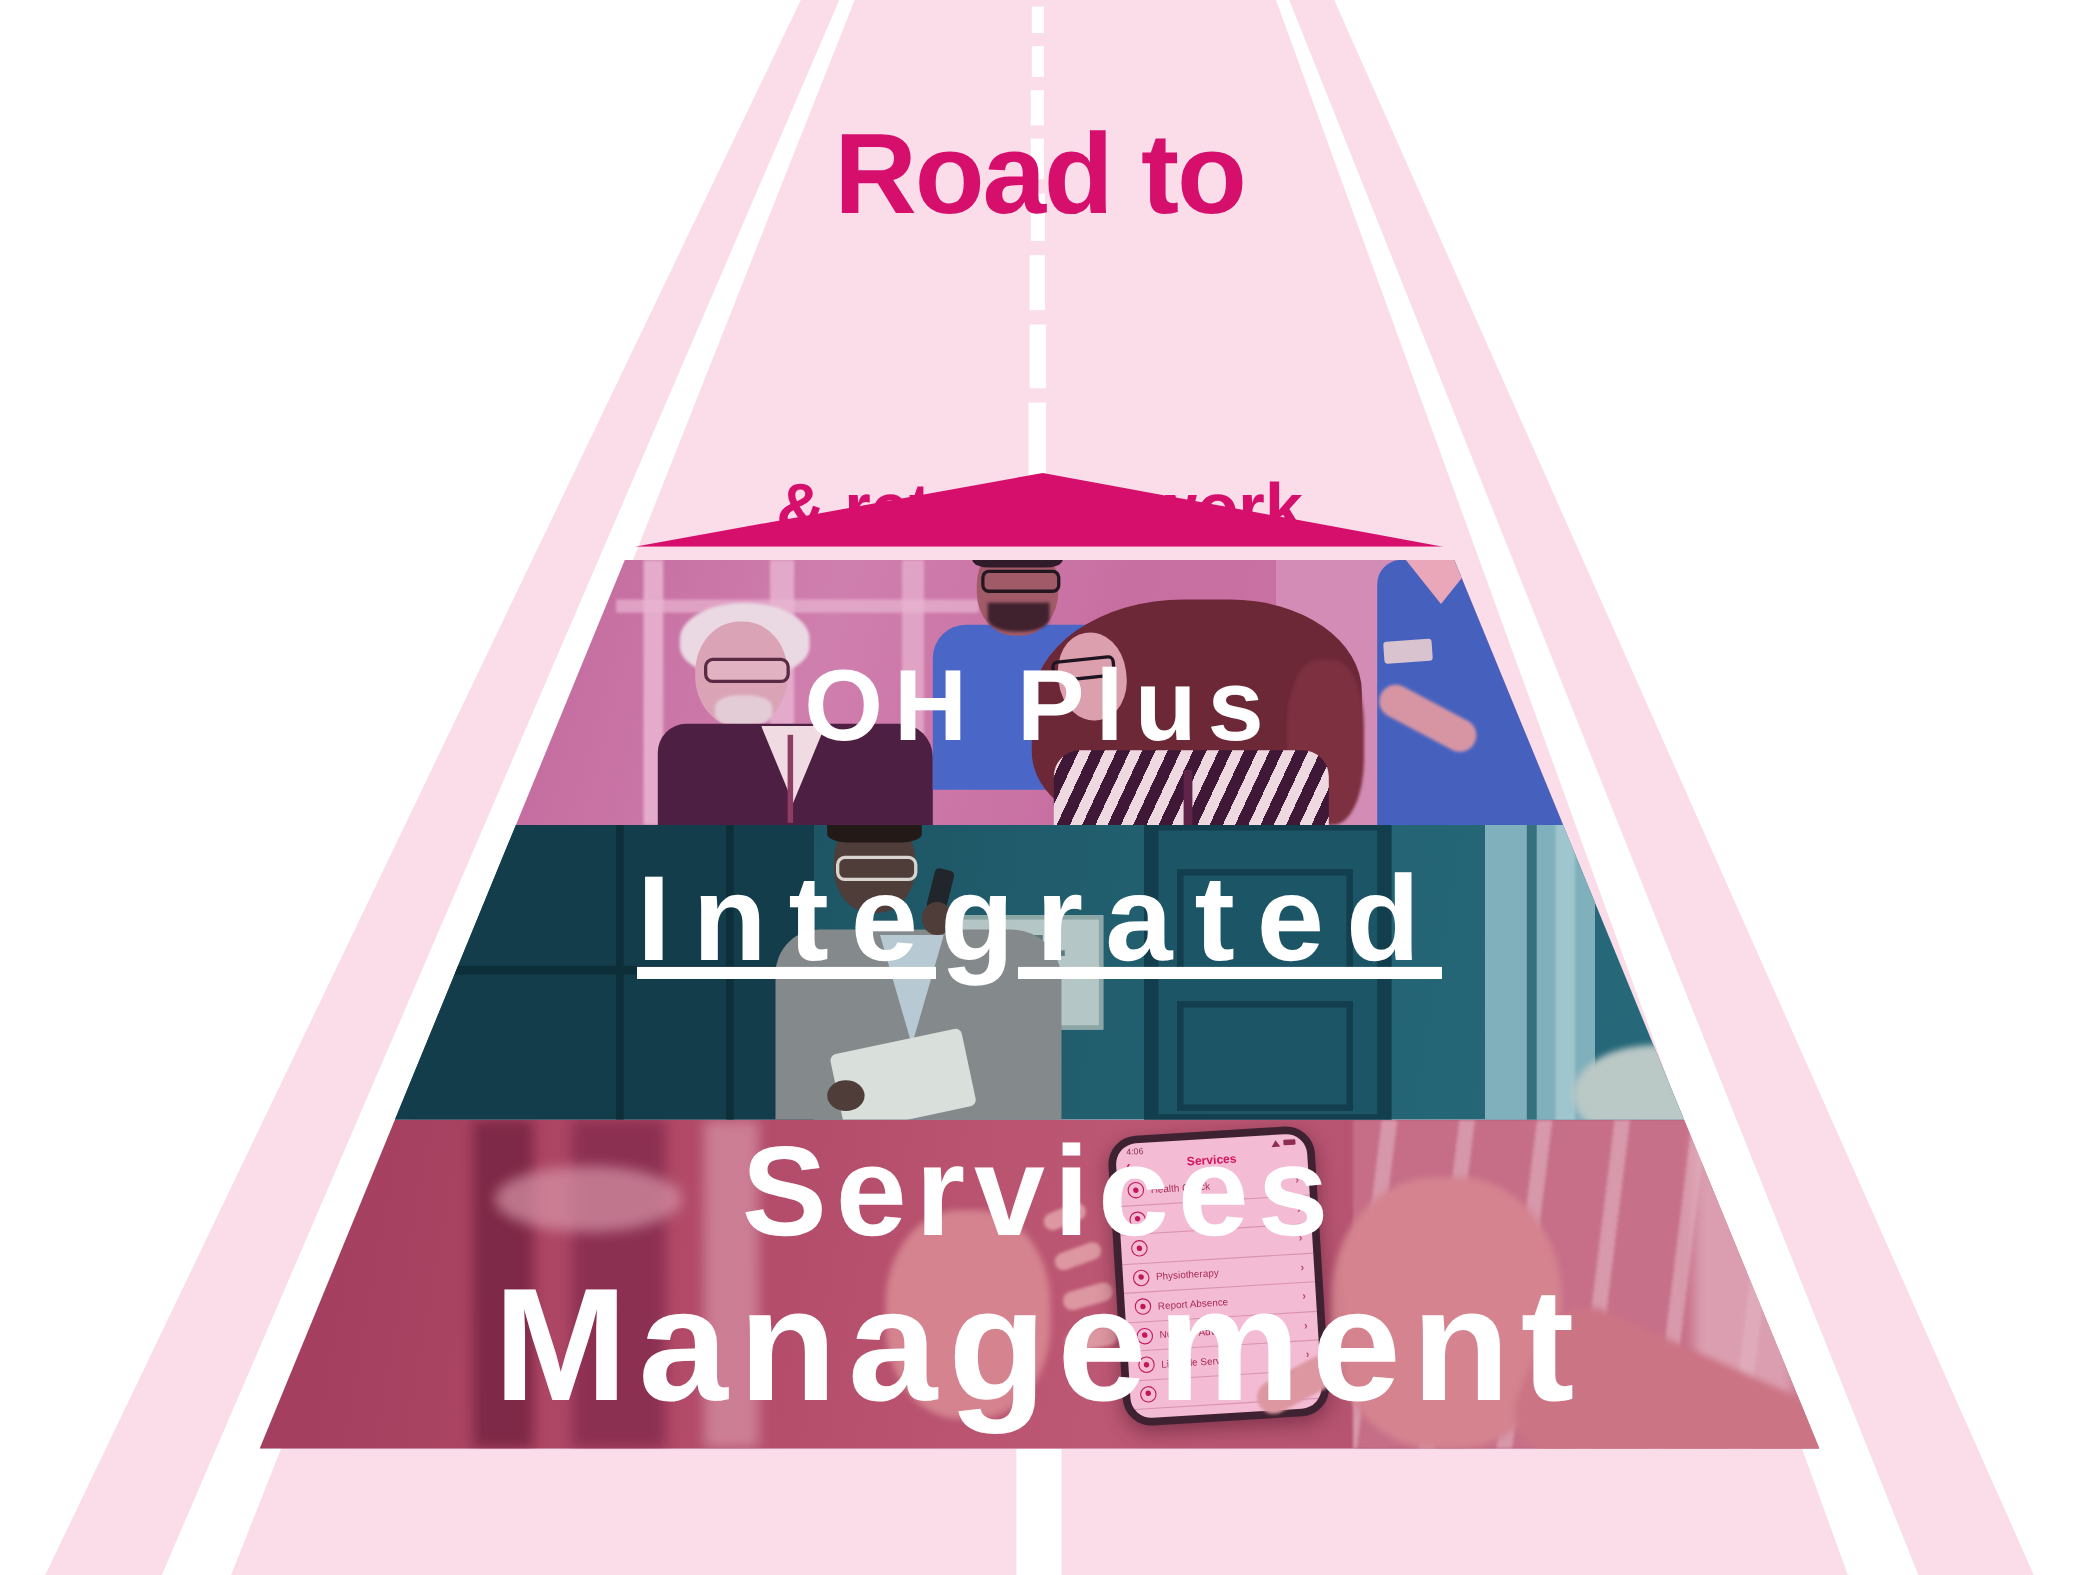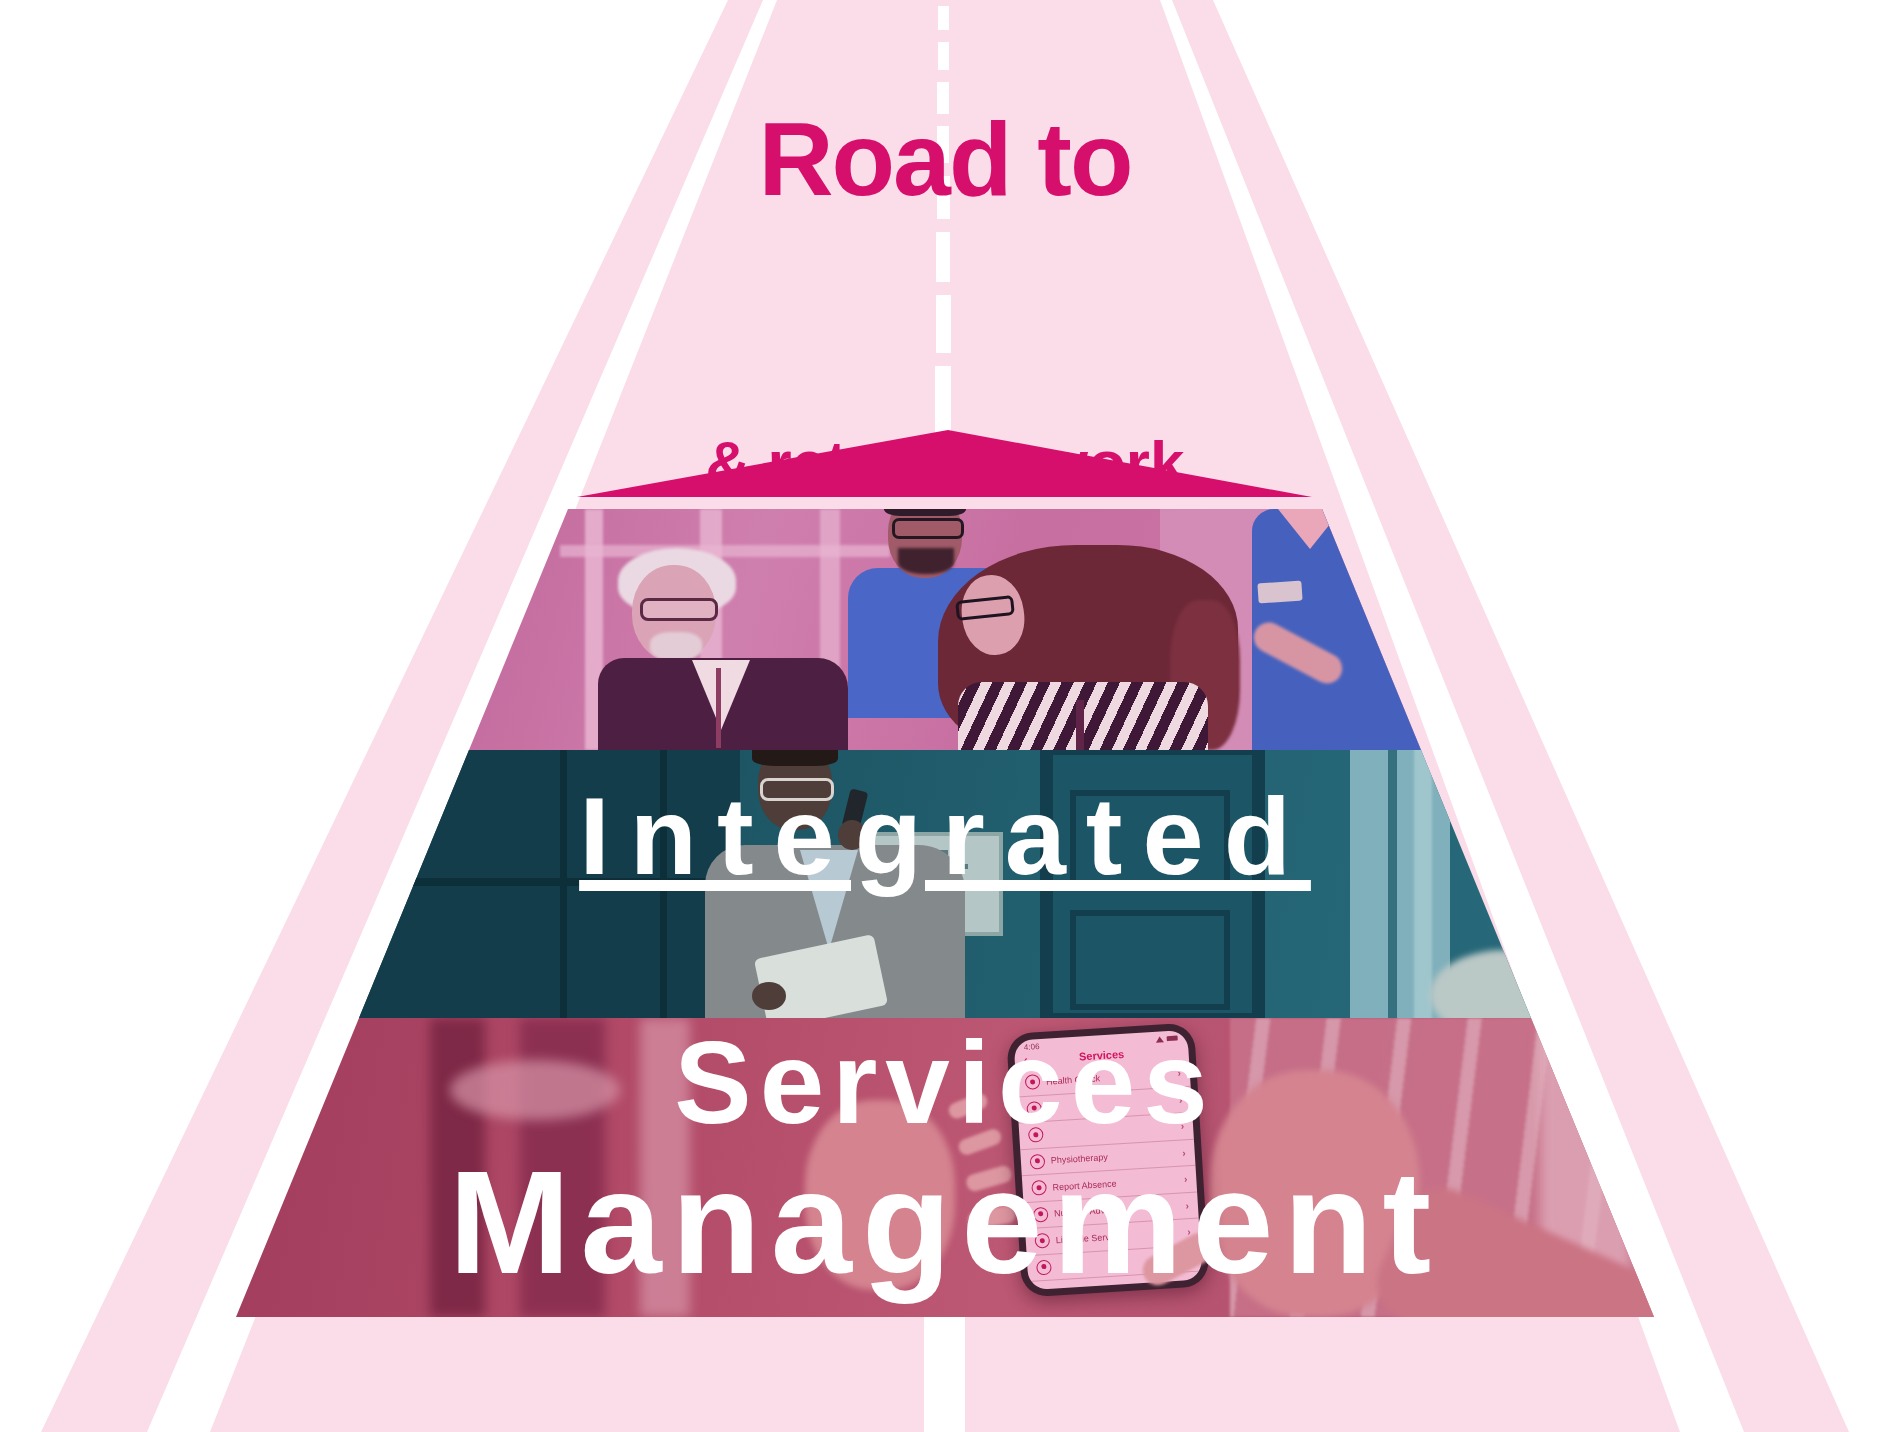--- a/index.html
+++ b/index.html
@@ -118,20 +118,21 @@
     <div class="abs" style="left:962px;top:575px;width:62px;height:80px;background:#dc9fae;border-radius:48%;transform:rotate(-8deg);"></div>
     <div class="abs" style="left:956px;top:598px;width:52px;height:14px;border:3px solid #1e1320;border-radius:6px;transform:rotate(-6deg);"></div>
     <div class="abs" style="left:958px;top:682px;width:250px;height:68px;background:repeating-linear-gradient(115deg,#efd9e0 0 10px,#3f1737 10px 21px);border-radius:24px 24px 0 0;"></div>
     <div class="abs" style="left:1076px;top:700px;width:8px;height:50px;background:#5f2448;"></div>
 
     <div class="abs" style="left:1252px;top:509px;width:170px;height:241px;background:#4661bd;border-radius:22px 0 0 0;"></div>
     <div class="abs" style="left:1278px;top:509px;width:64px;height:40px;background:#eba7ba;clip-path:polygon(0 0,100% 0,50% 100%);"></div>
     <div class="abs" style="left:1258px;top:582px;width:44px;height:20px;background:#d8c3cf;border-radius:3px;transform:rotate(-4deg);"></div>
     <div class="abs blur1" style="left:1250px;top:638px;width:96px;height:30px;background:#d795a4;border-radius:16px;transform:rotate(28deg);"></div>
 
+    <div class="abs band-label l-ohplus">OH Plus</div>
   </div>
 
   <div class="abs band band--integrated">
     <div class="abs" style="left:350px;top:742px;width:1190px;height:284px;background:linear-gradient(100deg,#174653 0%,#1e5766 35%,#236374 70%,#27697a 100%);"></div>
 
     <div class="abs" style="left:350px;top:742px;width:390px;height:284px;background:#143d4b;"></div>
     <div class="abs" style="left:560px;top:742px;width:7px;height:284px;background:#0d2f3a;"></div>
     <div class="abs" style="left:660px;top:742px;width:7px;height:284px;background:#0d2f3a;"></div>
     <div class="abs" style="left:350px;top:878px;width:390px;height:8px;background:#0d2f3a;"></div>
 

